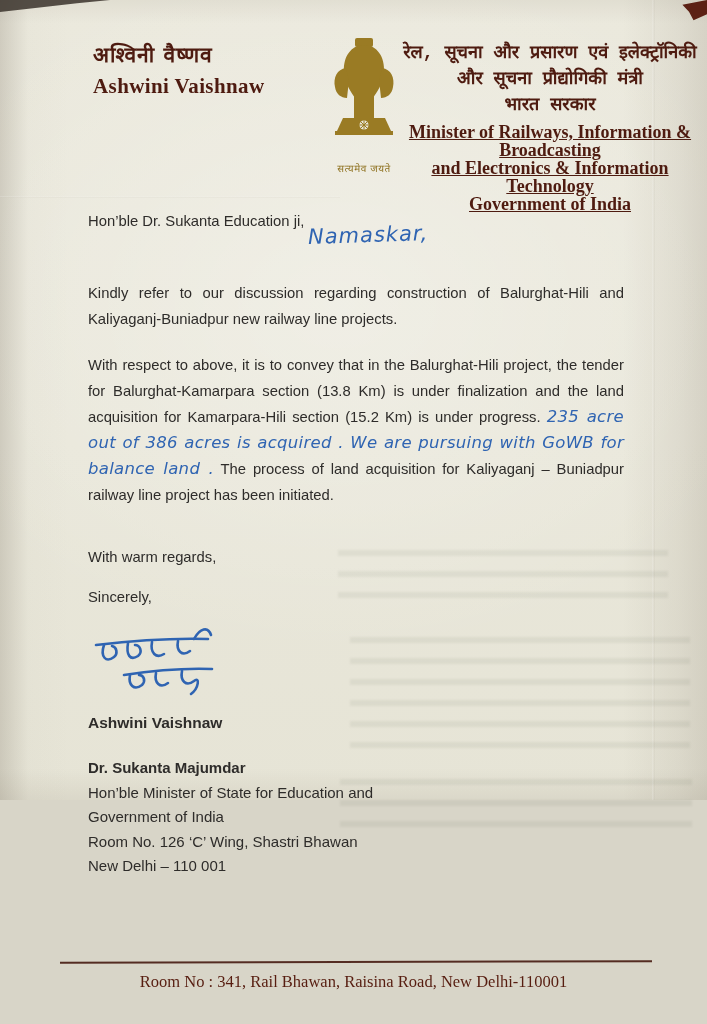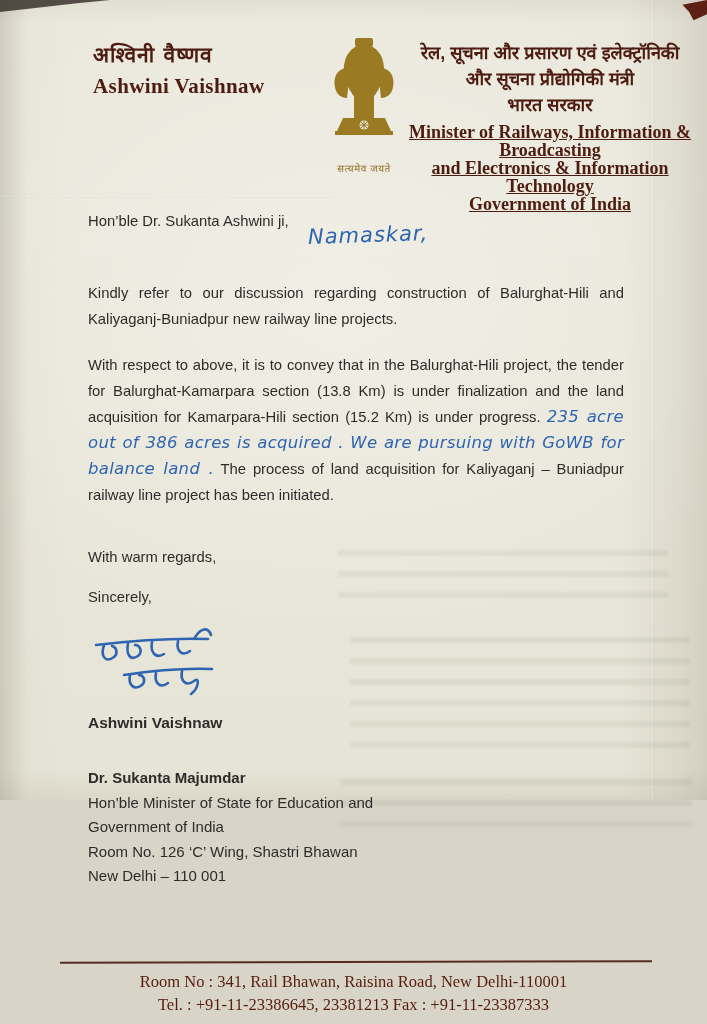--- a/index.html
+++ b/index.html
@@ -55,21 +55,21 @@
   .sender-en { font-family: "Liberation Serif", serif; font-weight: bold; font-size: 21px; margin-top: 6px; letter-spacing: 0.4px; }
 
   .emblem-wrap { position: absolute; left: 331px; top: 38px; width: 66px; text-align: center; }
   .emblem-motto {
     font-family: "DejaVu Sans", sans-serif;
     font-size: 10px; color: #8e7120; margin-top: 13px;
     letter-spacing: 0.5px; white-space: nowrap;
   }
 
   .office-block { position: absolute; left: 402px; top: 40px; width: 296px; text-align: center; color: #4e1b10; }
-  .office-hindi { font-family: Liberation Sans, sans-serif; font-weight: bold; font-size: 18px; line-height: 26px; }
+  .office-hindi { font-family: Liberation Mono, monospace; font-weight: bold; font-size: 18px; line-height: 26px; }
   .office-en { font-family: "Liberation Serif", serif; font-weight: bold; font-size: 18px; line-height: 18px; margin-top: 5px; text-decoration: underline; }
 
   
   .letter-body {
     position: absolute; left: 88px; top: 208px; width: 536px;
     font-size: 14.8px; line-height: 26px; color: #2e2c2a;
   }
   .salutation { margin-bottom: 16px; position: relative; }
   .hand {
     color: #2f64b2; font-style: italic;
@@ -80,21 +80,21 @@
     font-size: 21px; transform: rotate(-2deg); letter-spacing: 1px;
   }
   .para { text-align: justify; margin-top: 46px; }
   .para + .para { margin-top: 20px; }
   .hand-inline { font-size: 16.5px; letter-spacing: 0.3px; }
   .closing { margin-top: 36px; }
   .closing-2 { margin-top: 14px; }
   .signature-box { margin-top: 12px; margin-left: 2px; height: 80px; }
   .signed-name { font-weight: bold; margin-top: 8px; font-size: 15.5px; }
 
-  .recipient { margin-top: 30px; font-size: 15px; line-height: 24.5px; }
+  .recipient { margin-top: 20px; font-size: 15px; line-height: 24.5px; }
   .recipient-name { font-weight: bold; }
 
   
   .footer-rule {
     position: absolute; left: 60px; top: 961px; width: 592px; height: 0;
     border-top: 2px solid #46190f; transform: rotate(-0.15deg); opacity: 0.9;
   }
   .footer-text {
     position: absolute; left: 0; top: 970px; width: 707px;
     text-align: center; color: #571d10;
@@ -148,21 +148,21 @@
     <div class="office-en">
       <div>Minister of Railways, Information &amp; Broadcasting</div>
       <div>and Electronics &amp; Information Technology</div>
       <div>Government of India</div>
     </div>
   </div>
 
   <div class="letter-body">
 
     <div class="salutation">
-      <span>Hon’ble Dr. Sukanta Ashwini ji,</span>
+      <span>Hon’ble Dr. Sukanta Education ji,</span>
       <span class="hand namaskar">Namaskar,</span>
     </div>
 
     <p class="para">
       <span>Kindly refer to our discussion regarding construction of Balurghat-Hili and Kaliyaganj-Buniadpur new railway line projects.</span>
     </p>
 
     <p class="para">
       <span>With respect to above, it is to convey that in the Balurghat-Hili project, the tender for Balurghat-Kamarpara section (13.8 Km) is under finalization and the land acquisition for Kamarpara-Hili section (15.2 Km) is under progress.</span>
       <span class="hand hand-inline">235 acre out of 386 acres is acquired . We are pursuing with GoWB for balance land .</span>
@@ -197,16 +197,15 @@
       <div>Government of India</div>
       <div>Room No. 126 ‘C’ Wing, Shastri Bhawan</div>
       <div>New Delhi – 110 001</div>
     </div>
 
   </div>
 
   <div class="footer-rule"></div>
   <div class="footer-text">
     <div>Room No : 341, Rail Bhawan, Raisina Road, New Delhi-110001</div>
-    <div>Tel. : +91-11-23386645, 23381213 Fax : +91-11-23387333</div>
   </div>
 
 </div>
 
 </body></html>

